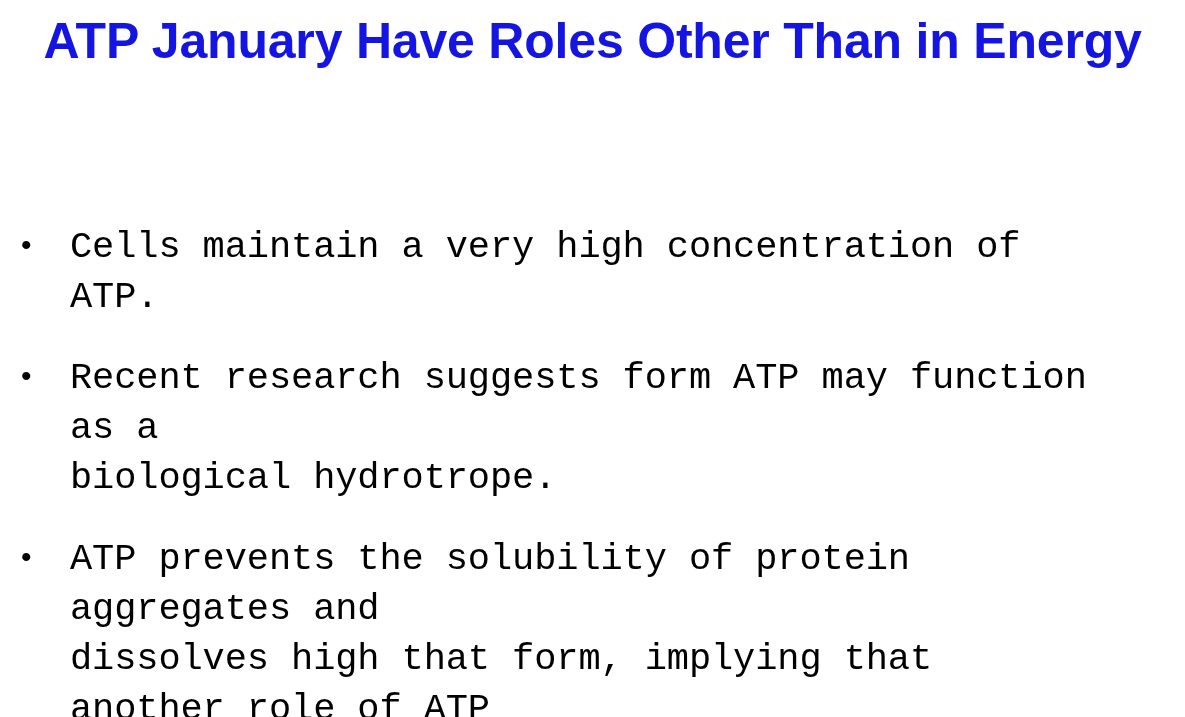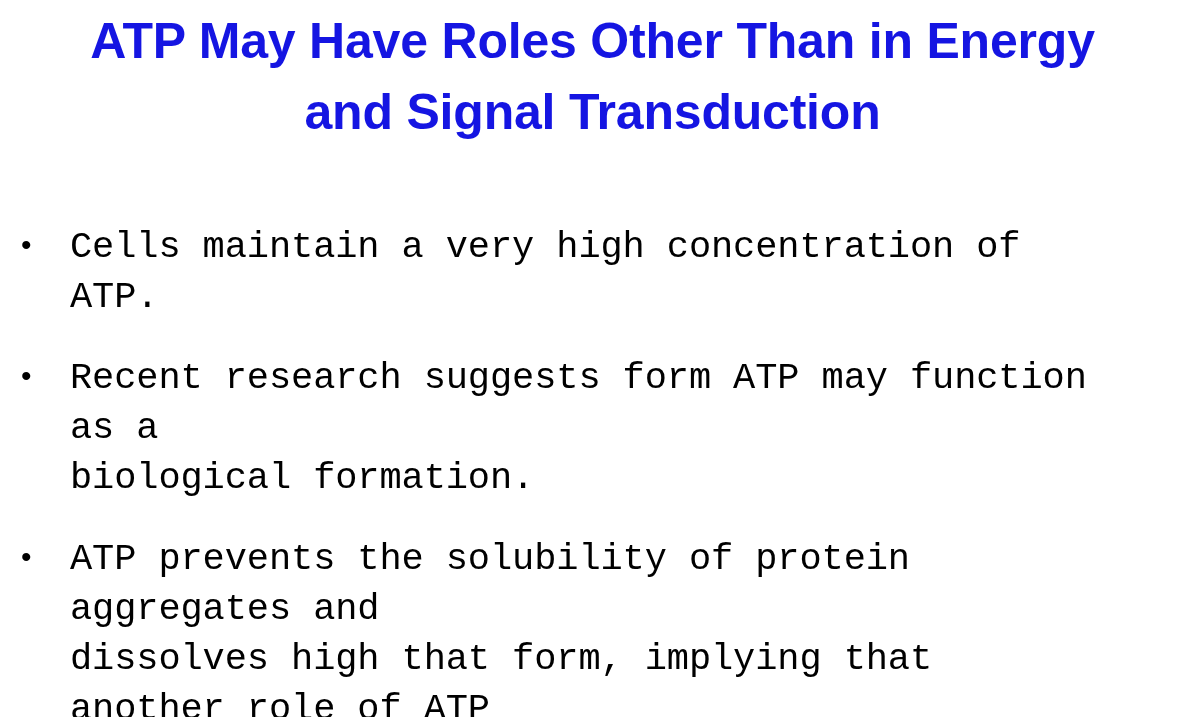--- a/index.html
+++ b/index.html
@@ -79,38 +79,37 @@
   }
   
   .bullet-text .brk { display: block; }
 </style>
 </head>
 <body>
 
 <div id="slide" style="background: rgb(255, 255, 255);">
 
   <div class="slide-title" style="color: rgb(21, 21, 226);">
-    <span class="title-line">ATP May Have Roles Other Than in Energy</span>
-    <span class="title-line">and Signal Transduction</span>
+    <span class="title-line">ATP January Have Roles Other Than in Energy</span>
   </div>
 
   <div class="bullet-list">
 
     <div class="bullet-item" style="color: rgb(0, 0, 0);">
       <span class="bullet-marker" style="color: rgb(0, 0, 0);">•</span>
       <span class="bullet-text">
         <span class="brk">Cells maintain a very high concentration of ATP.</span>
       </span>
     </div>
 
     <div class="bullet-item" style="color: rgb(0, 0, 0);">
       <span class="bullet-marker" style="color: rgb(0, 0, 0);">•</span>
       <span class="bullet-text">
         <span class="brk">Recent research suggests form ATP may function as a</span>
-        <span class="brk">biological formation.</span>
+        <span class="brk">biological hydrotrope.</span>
       </span>
     </div>
 
     <div class="bullet-item" style="color: rgb(0, 0, 0);">
       <span class="bullet-marker" style="color: rgb(0, 0, 0);">•</span>
       <span class="bullet-text">
         <span class="brk">ATP prevents the solubility of protein aggregates and</span>
         <span class="brk">dissolves high that form, implying that another role of ATP</span>
       </span>
     </div>

